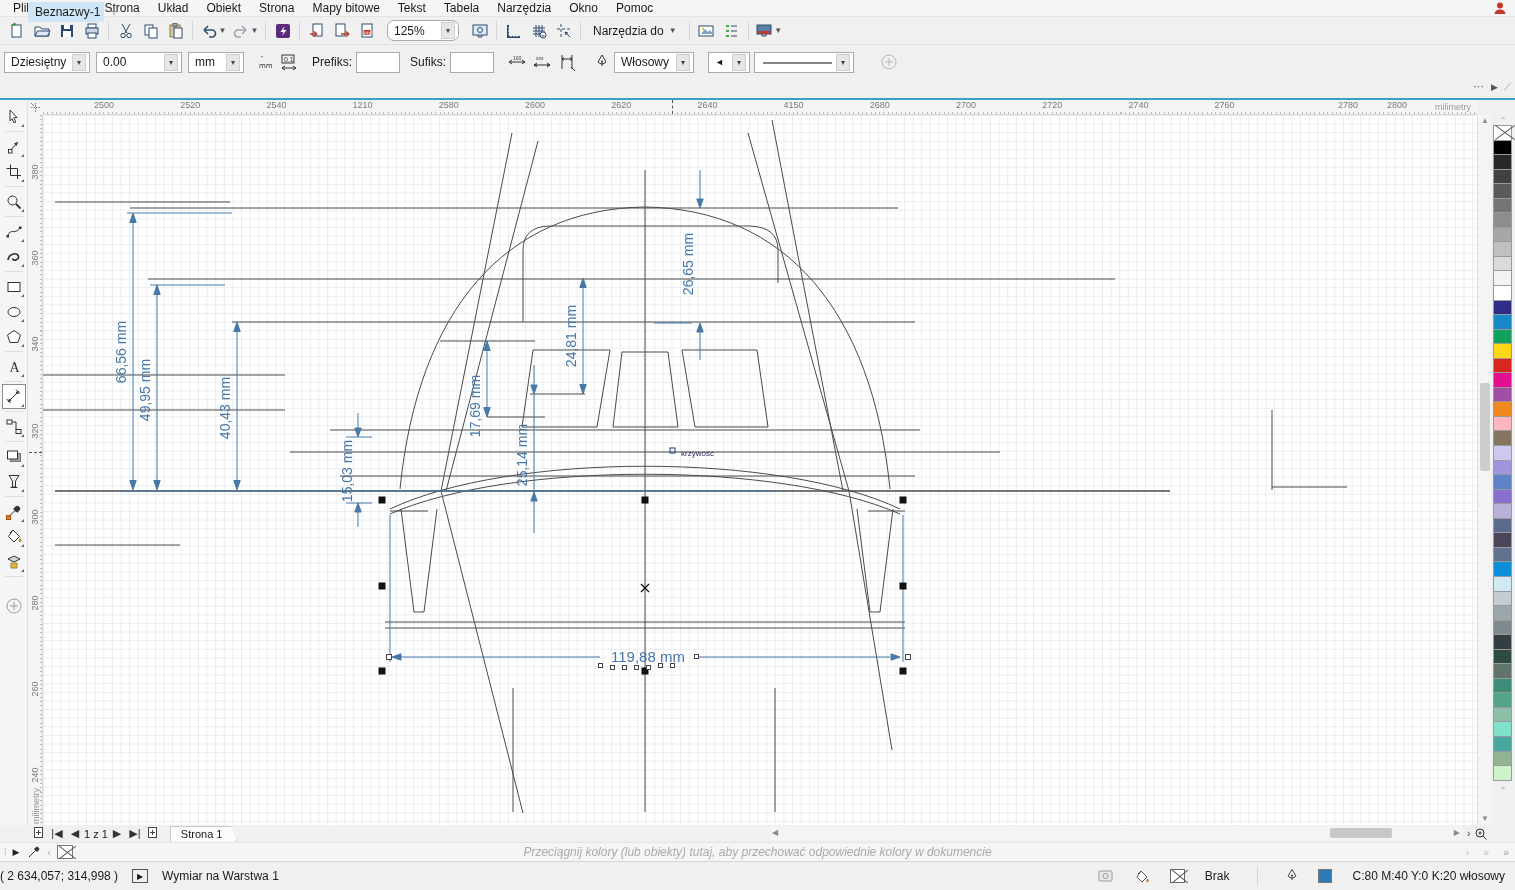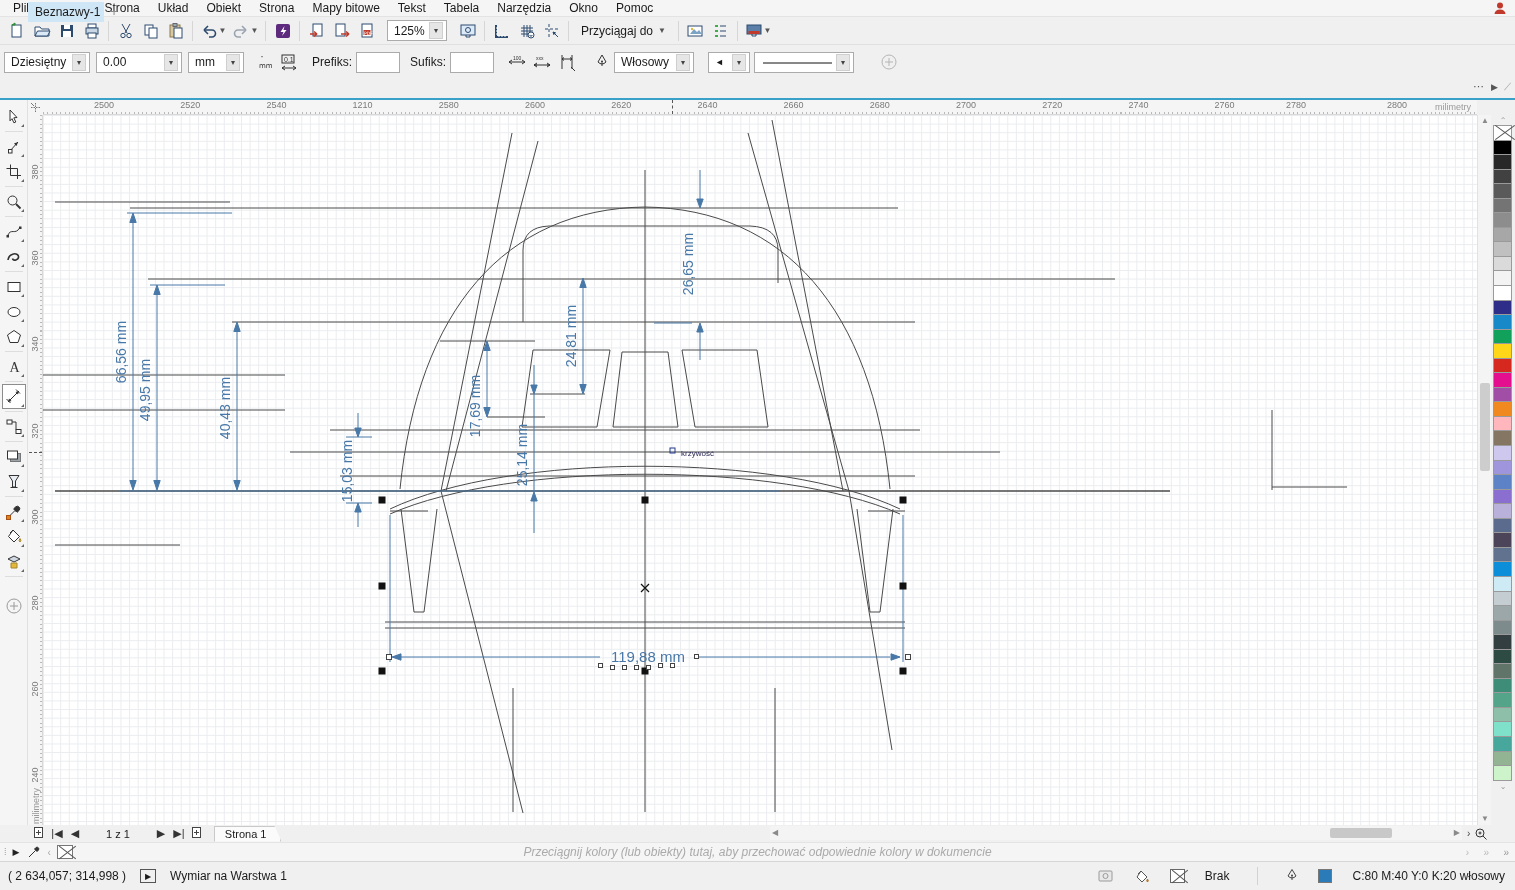--- a/index.html
+++ b/index.html
@@ -64,34 +64,34 @@
   .palette { position:absolute; left:1491px; top:115px; width:24px; height:710px; background:#f0f0f0; overflow:hidden;}
   .pal-arrow { width:24px; height:11px; text-align:center; font-size:8px; color:#9a9a9a; line-height:11px;}
   .swatch { width:19px; height:15.55px; margin-left:2px; border:1px solid #9a9a9a; margin-top:-1px; position:relative;}
   .swatch.none { background:#fff; }
   .swatch.none:before, .swatch.none:after { content:""; position:absolute; left:-1px; top:6px; width:24px; height:1px; background:#555; }
   .swatch.none:before { transform:rotate(36deg);} .swatch.none:after { transform:rotate(-36deg);}
 
   
   .pagerow { position:absolute; left:0; top:825px; width:1515px; height:17px; background:#f0f0f0; display:flex; align-items:center; font-size:11px;}
   .pagerow .pbtn { width:18px; text-align:center; color:#333; }
-  .pageind { margin:0 22px; }
+  .pageind { margin:0 0; }
   .pagetab { height:16px; background:#fbfbfb; border:1px solid #c9c9c9; border-bottom:none; padding:1px 14px 0 10px; margin-left:8px; clip-path:polygon(0 0,calc(100% - 7px) 0,100% 100%,0 100%);}
   .hscroll { position:absolute; left:770px; top:826px; width:692px; height:14px; background:#f4f4f4; }
   .hthumb { position:absolute; left:560px; top:2px; width:62px; height:10px; background:#c8c8c8; border-radius:2px;}
   .corner-tools { position:absolute; left:1463px; top:825px; width:52px; height:17px; display:flex; align-items:center; gap:4px; padding-left:4px; color:#444;}
 
   .dockerrow { position:absolute; left:0; top:842px; width:1515px; height:19px; background:#f5f5f5; border-top:1px solid #e4e4e4; display:flex; align-items:center;}
   .hint { position:absolute; left:0; width:100%; text-align:center; font-style:italic; color:#aaaaaa; font-size:12px;}
   .nofill-well { width:16px; height:14px; border:1px solid #777; background:#fff; position:relative; margin-left:6px;}
   .nofill-well:before,.nofill-well:after{content:"";position:absolute;left:-1px;top:5.5px;width:21px;height:1px;background:#555;}
   .nofill-well:before{transform:rotate(38deg);} .nofill-well:after{transform:rotate(-38deg);}
 
   .statusbar { position:absolute; left:0; top:861px; width:1515px; height:29px; background:#f0f0f0; border-top:1px solid #d6d6d6; display:flex; align-items:center; font-size:12px;}
-  .coords { margin-left:8px; width:130px; }
+  .coords { width:130px; }
   .sb-play { width:16px; height:14px; border:1px solid #555; display:flex; align-items:center; justify-content:center; font-size:8px; margin:0 14px 0 2px;}
   .sb-right { position:absolute; right:10px; display:flex; align-items:center; gap:20px; }
   .sb-swatch { width:14px; height:14px; border:1px solid #777; }
   .sb-sep { width:1px; height:18px; background:#d2d2d2; margin:0 8px; }
   .sb-x { width:15px; height:14px; border:1px solid #666; background:#fff; position:relative; }
   .sb-x:before,.sb-x:after{content:"";position:absolute;left:-1px;top:5.5px;width:20px;height:1px;background:#555;}
   .sb-x:before{transform:rotate(39deg);} .sb-x:after{transform:rotate(-39deg);}
   .icon16 svg { display:block; }
 </style>
 </head>
@@ -204,21 +204,21 @@
           <path d="M8 12 h8 M16 12 l-3 -2.5 M16 12 l-3 2.5" stroke="#c0392b" fill="none" stroke-width="1.5"></path>
         </svg>
       </div>
       <div class="tbtn">
         <svg width="18" height="18" viewBox="0 0 18 18">
           <rect x="4" y="2" width="10" height="13" fill="#fff" stroke="#2c4a6e"></rect>
           <rect x="5.5" y="8" width="7" height="5" fill="#c0392b"></rect>
           <text x="6" y="12.5" font-size="4.5" fill="#fff" font-family="DejaVu Sans">PDF</text>
         </svg>
       </div>
-      <div class="combo" style="width: 60px; margin: 0px 8px;">
+      <div class="combo" style="width: 72px; margin: 0px 8px; border-radius: 7px;">
         <span class="cval">125%</span>
         <span class="carr">▾</span>
       </div>
       <div class="tbtn">
         <svg width="18" height="18" viewBox="0 0 18 18">
           <rect x="2" y="3" width="14" height="10" fill="#dce9f6" stroke="#2c4a6e"></rect>
           <path d="M7 13 v2 h4 v-2" stroke="#2c4a6e" fill="none"></path>
           <circle cx="9" cy="8" r="2.5" fill="none" stroke="#2c4a6e"></circle>
         </svg>
       </div>
@@ -237,21 +237,21 @@
         </svg>
       </div>
       <div class="tbtn">
         <svg width="18" height="18" viewBox="0 0 18 18">
           <path d="M6 2 v14 M2 7 h14" stroke="#2c4a6e" stroke-dasharray="3 2"></path>
           <path d="M10 10 l5 5 M10 10 l1 3 M10 10 l3 1" stroke="#2c4a6e" fill="none"></path>
         </svg>
       </div>
       <div class="tsep"></div>
       <div class="snapbtn">
-        <span>Przyciągaj do</span>
+        <span>Narzędzia do</span>
         <span class="drop" style="margin-left:5px">▼</span>
       </div>
       <div class="tsep"></div>
       <div class="tbtn">
         <svg width="18" height="18" viewBox="0 0 18 18">
           <rect x="2" y="4" width="14" height="10" fill="#fff" stroke="#2c4a6e"></rect>
           <path d="M4 12 l4-5 3 3 2-2 3 4 Z" fill="#7da3c4"></path>
           <circle cx="6" cy="7" r="1.2" fill="#e2b93b"></circle>
         </svg>
       </div>
@@ -378,27 +378,27 @@
   <div class="hruler" id="hruler">
     <span class="hunit">milimetry</span>
   <span class="hnum" style="left: 61px;">2500</span>
       <span class="hnum" style="left: 147.2px;">2520</span>
       <span class="hnum" style="left: 233.4px;">2540</span>
       <span class="hnum" style="left: 319.6px;">1210</span>
       <span class="hnum" style="left: 405.8px;">2580</span>
       <span class="hnum" style="left: 492px;">2600</span>
       <span class="hnum" style="left: 578.2px;">2620</span>
       <span class="hnum" style="left: 664.4px;">2640</span>
-      <span class="hnum" style="left: 750.6px;">2660</span>
+      <span class="hnum" style="left: 750.6px;">4150</span>
       <span class="hnum" style="left: 836.8px;">2680</span>
       <span class="hnum" style="left: 923px;">2700</span>
       <span class="hnum" style="left: 1009.2px;">2720</span>
       <span class="hnum" style="left: 1095.4px;">2740</span>
       <span class="hnum" style="left: 1181.6px;">2760</span>
-      <span class="hnum" style="left: 1253px;">2780</span>
+      <span class="hnum" style="left: 1305px;">2780</span>
       <span class="hnum" style="left: 1354px;">2800</span>
     </div>
   <div class="vruler" id="vruler">
     <span class="vunit">milimetry</span>
   <span class="vnum" style="top: 52px; left: -5px;">380</span>
       <span class="vnum" style="top: 138.2px; left: -5px;">360</span>
       <span class="vnum" style="top: 224.4px; left: -5px;">340</span>
       <span class="vnum" style="top: 310.6px; left: -5px;">320</span>
       <span class="vnum" style="top: 396.8px; left: -5px;">300</span>
       <span class="vnum" style="top: 483px; left: -5px;">280</span>

